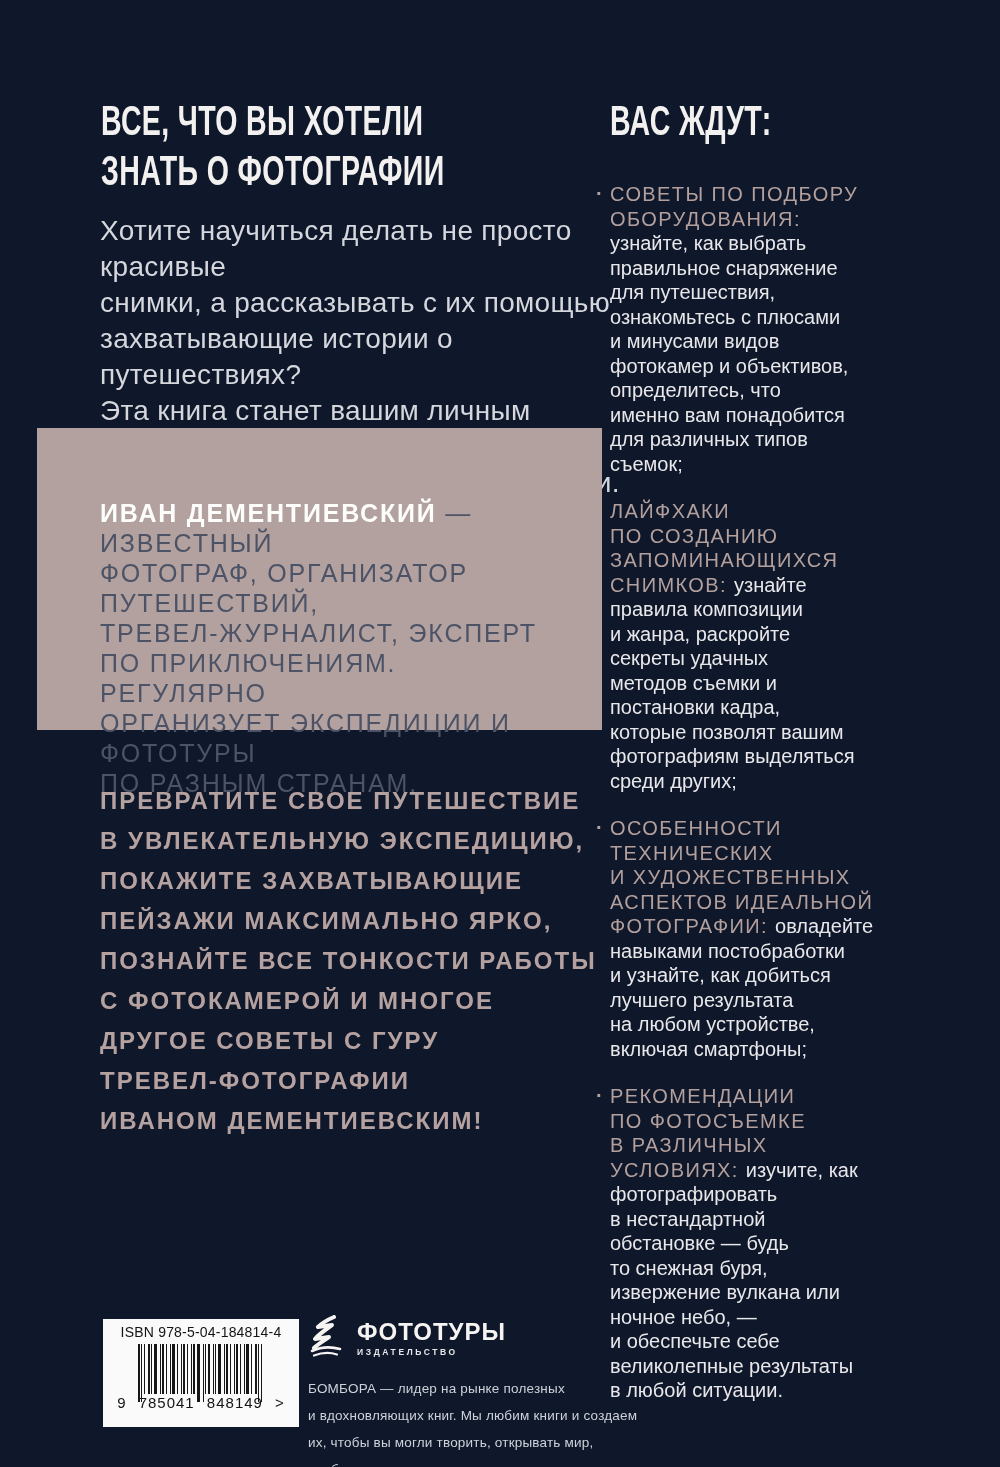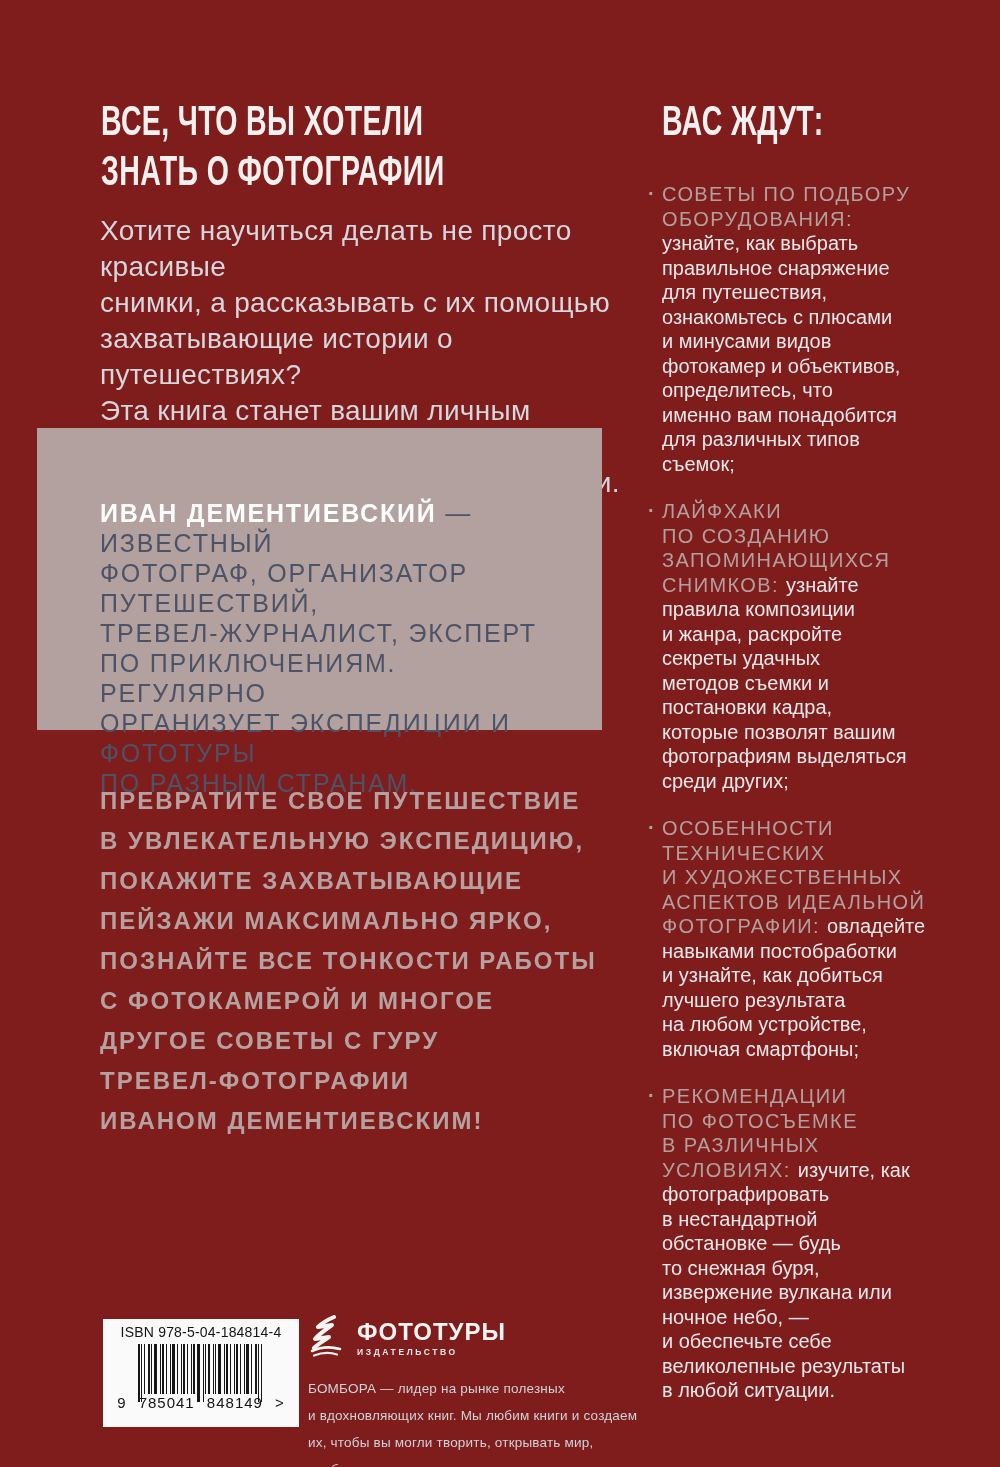--- a/index.html
+++ b/index.html
@@ -1,18 +1,18 @@
 <!DOCTYPE html>
 <html><head>
 <meta charset="utf-8">
 <style>
   html,body{margin:0;padding:0;background:#2e3444;}
   .cover{
     position:relative;width:1000px;height:1467px;overflow:hidden;
-    background:#7f1d1d;
+    background:#0f172a;
     font-family:"Liberation Sans","DejaVu Sans",sans-serif;
   }
   .preline{white-space:pre-line;}
   .condensed{display:inline-block;transform:scaleX(.68);transform-origin:0 0;}
 
   .title{
     position:absolute;left:101px;top:96px;margin:0;
     font-size:42px;line-height:50px;font-weight:800;letter-spacing:.5px;
     color:#f3f1ef;
   }
@@ -26,21 +26,21 @@
     padding:70px 36px 0 63px;
     font-size:25px;line-height:30px;letter-spacing:1.8px;color:#4d5367;
   }
   .author-name{color:#fdfdfc;font-weight:700;}
   .slogan{
     position:absolute;left:100px;top:781px;margin:0;width:560px;
     font-size:24px;line-height:40px;font-weight:700;letter-spacing:2px;
     color:#b5a2a0;
   }
 
-  .right-col{position:absolute;left:662px;top:96px;width:308px;}
+  .right-col{position:absolute;left:610px;top:96px;width:308px;}
   .right-heading{
     margin:0 0 36px 0;font-size:42px;line-height:50px;font-weight:800;
     letter-spacing:.5px;color:#f3f1ef;
   }
   .bullets{list-style:none;margin:0;padding:0;}
   .bullet{
     position:relative;margin:0 0 23px 0;
     font-size:20px;line-height:24.5px;color:#e8e7ea;
   }
   .bullet-marker{

